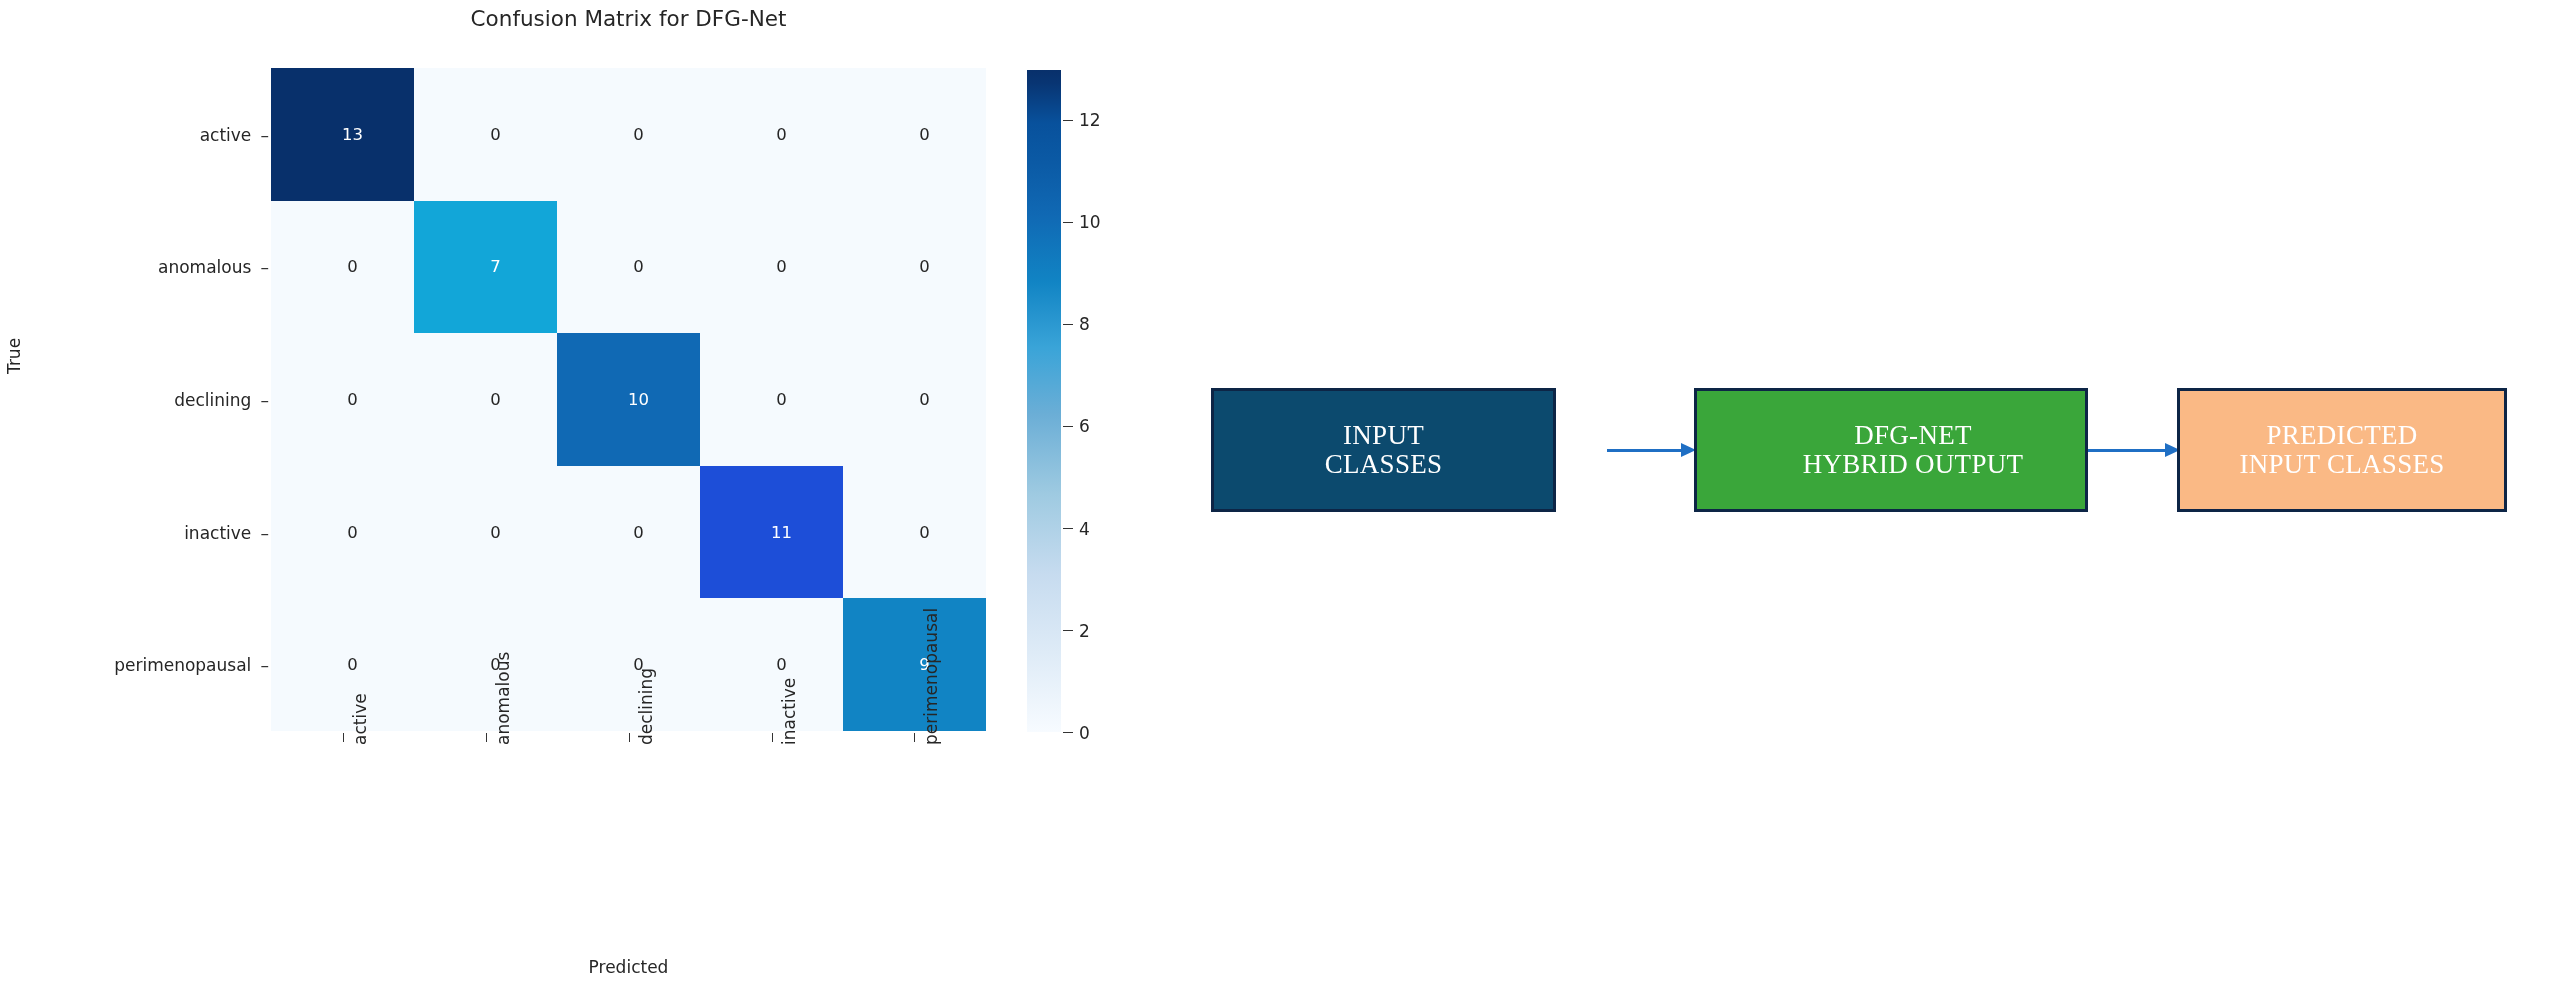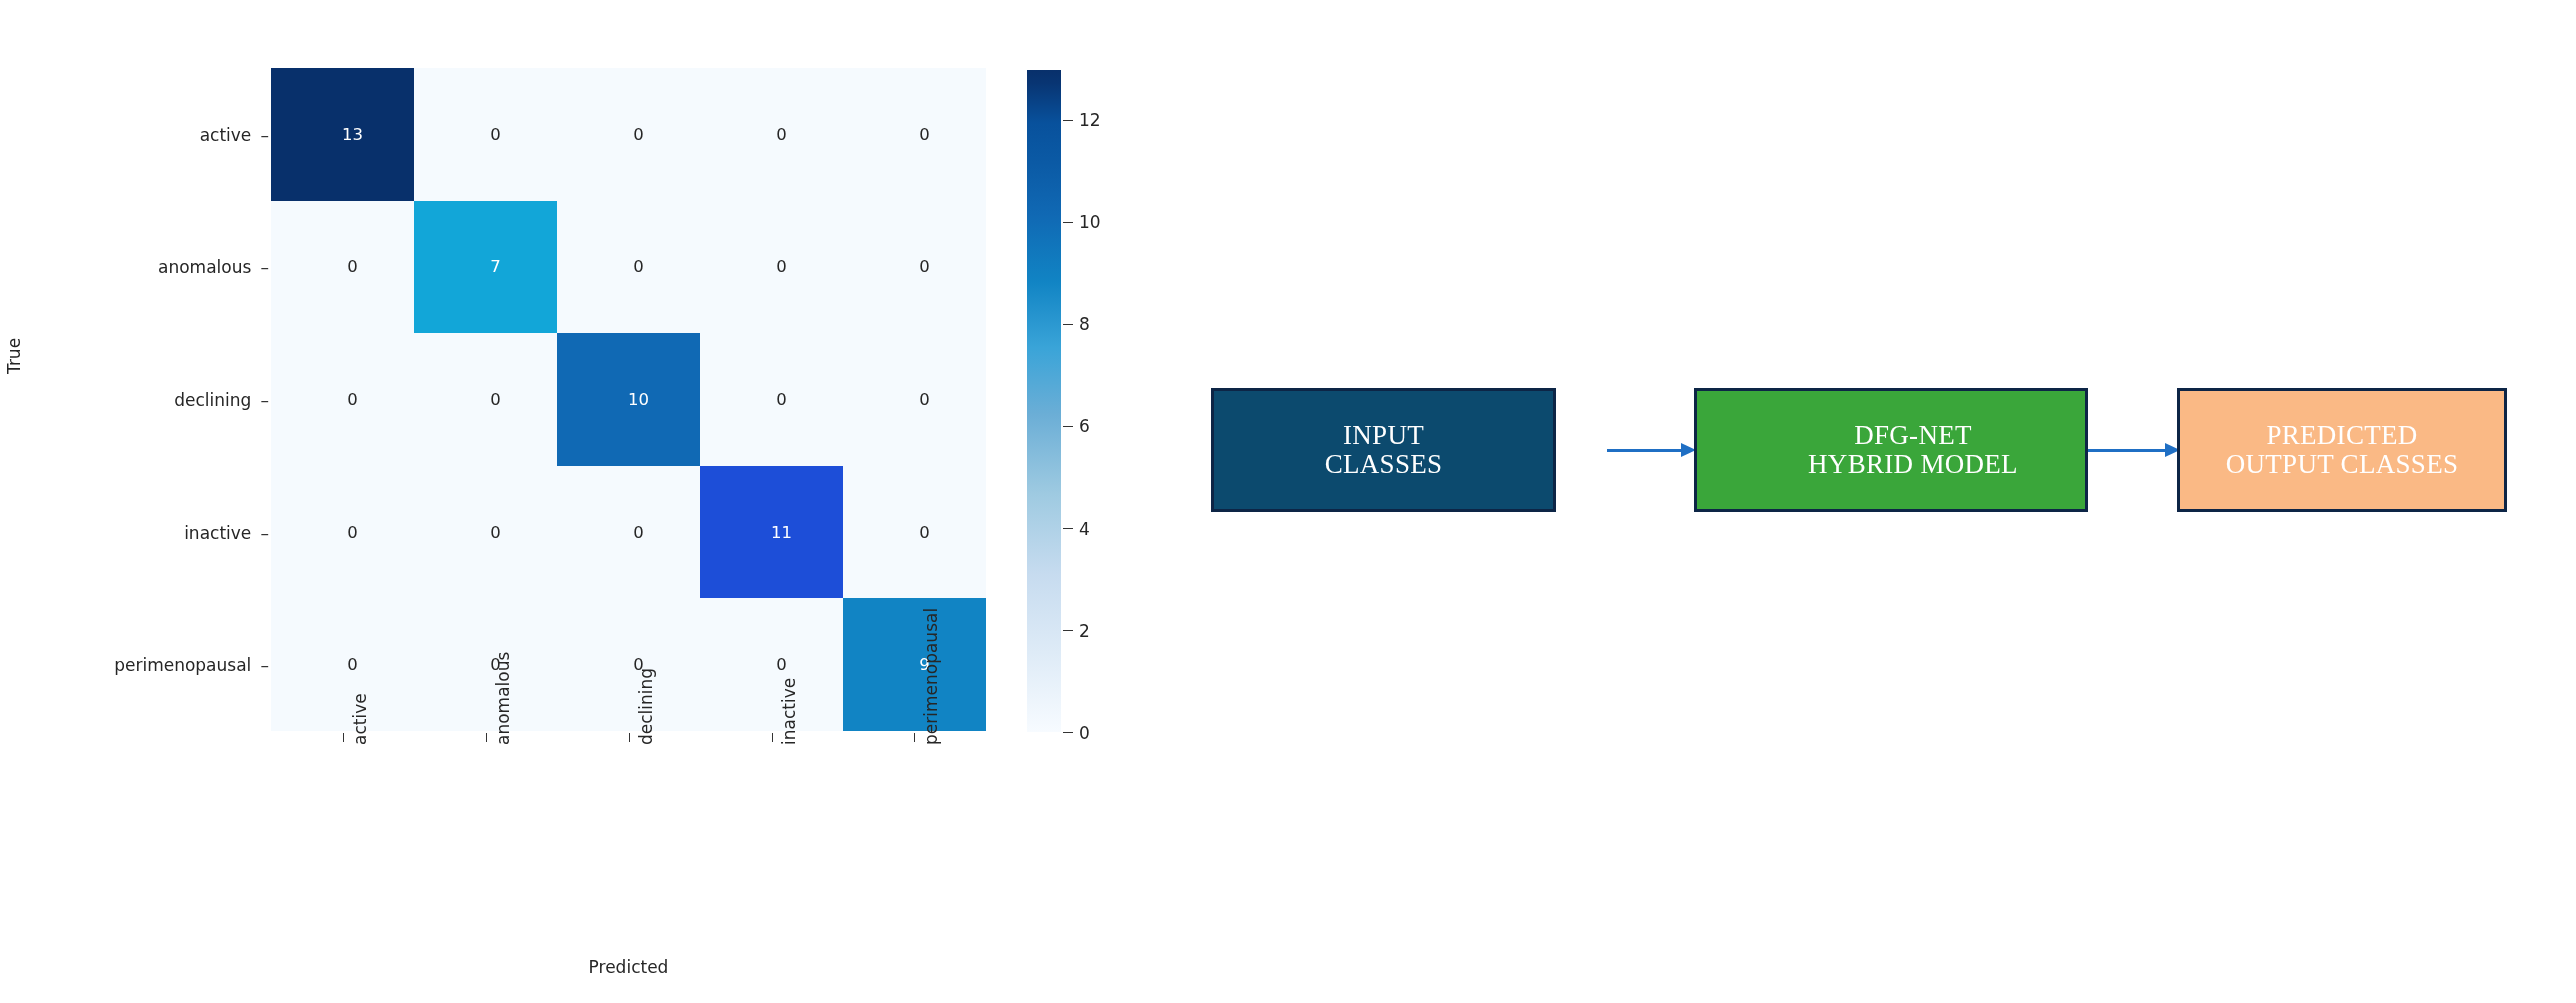--- a/index.html
+++ b/index.html
@@ -214,20 +214,21 @@
     margin-top: -1.9px;
   }
   #flow-arrow-1 { left: 466px; width: 89px; }
   #flow-arrow-2 { left: 947px; width: 92px; }
 </style>
 </head>
 <body>
 
 <div id="cm-figure">
 
+  <div id="cm-title">Confusion Matrix for DFG-Net</div>
 
   <div id="cm-ylabel">True</div>
 
   <div class="cm-ytick" style="top:135px;">
     <span>active</span><span class="dash">–</span>
   </div>
   <div class="cm-ytick" style="top:267px;">
     <span>anomalous</span><span class="dash">–</span>
   </div>
   <div class="cm-ytick" style="top:400px;">
@@ -313,27 +314,27 @@
     <div>CLASSES</div>
   </div>
 
   <div class="flow-arrow" id="flow-arrow-1">
     <div class="shaft"></div>
     <div class="head"></div>
   </div>
 
   <div class="flow-box" id="flow-box-model">
     <div>DFG-NET</div>
-    <div>HYBRID MODEL</div>
+    <div>HYBRID OUTPUT</div>
   </div>
 
   <div class="flow-arrow" id="flow-arrow-2">
     <div class="shaft"></div>
     <div class="head"></div>
   </div>
 
   <div class="flow-box" id="flow-box-output">
     <div>PREDICTED</div>
-    <div>OUTPUT CLASSES</div>
+    <div>INPUT CLASSES</div>
   </div>
 
 </div>
 
 
 </body></html>

